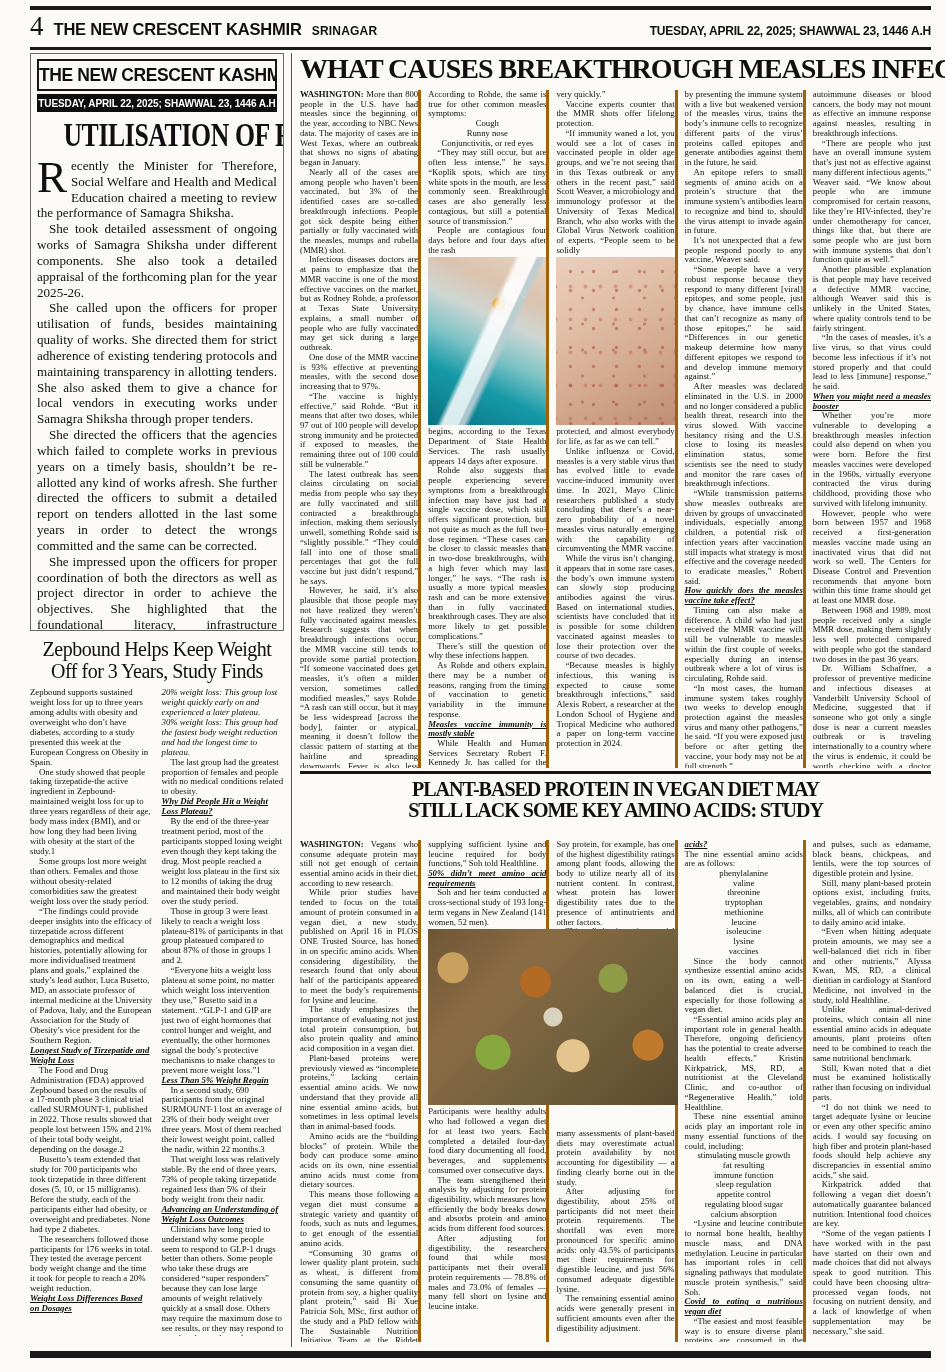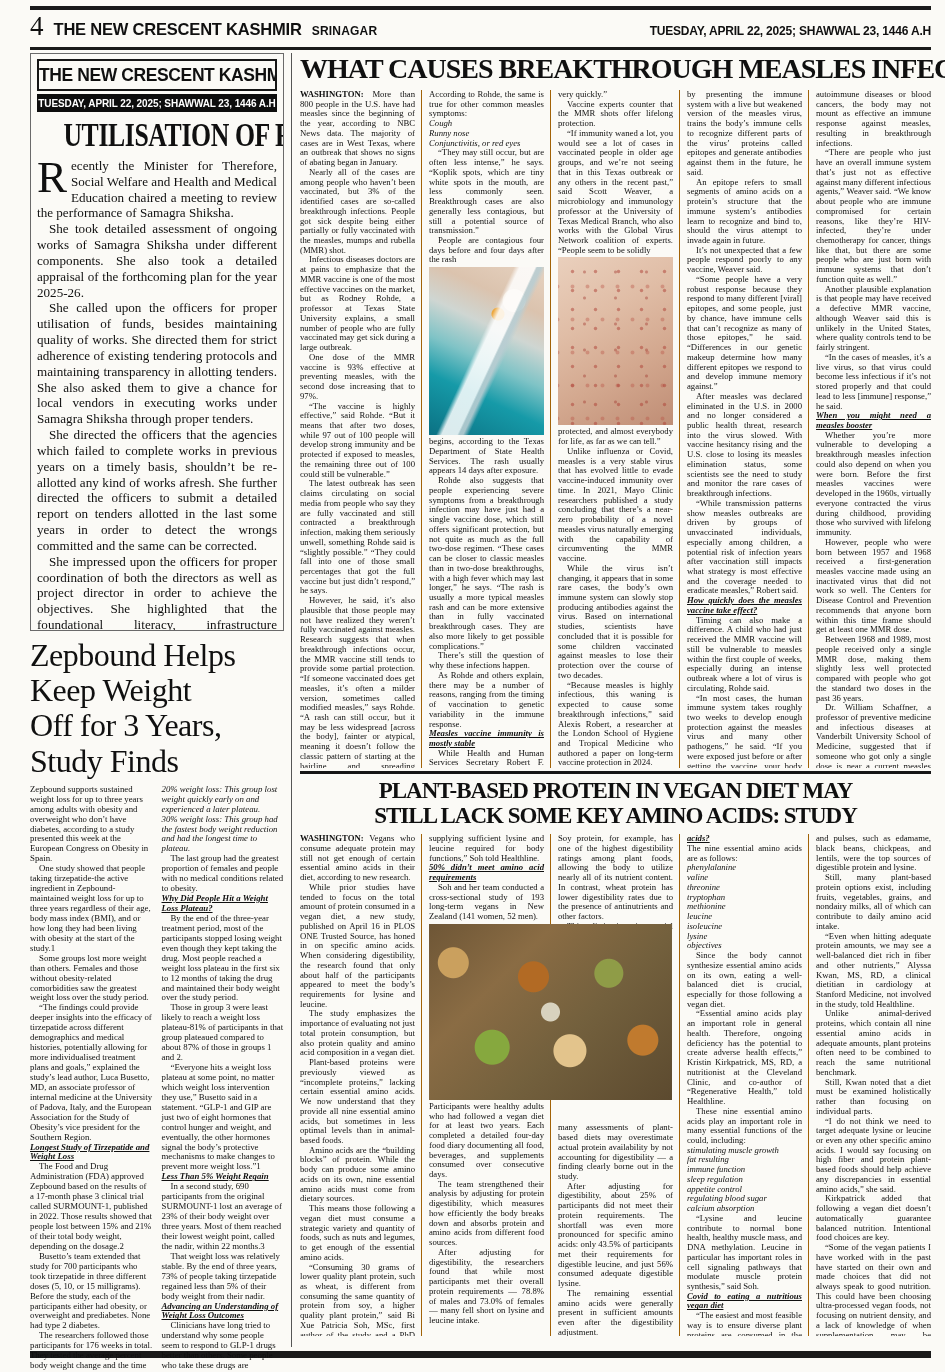--- a/index.html
+++ b/index.html
@@ -20,39 +20,39 @@
   .leftcol{width:262px;flex:0 0 262px;border-right:1.5px solid #555;padding-right:7px}
   .editorial-box{border:1.5px solid #6a6a6a;padding:5px 6px;height:578px;overflow:hidden}
   .masthead-title{border:2.5px solid #161616;font-family:"Liberation Sans",sans-serif;font-weight:700;font-size:17.5px;letter-spacing:-.4px;text-align:center;padding:4px 0 3px;white-space:nowrap;overflow:hidden}
   .masthead-date{background:#0d0d0d;color:#fff;font-family:"Liberation Sans",sans-serif;font-weight:700;font-size:10px;letter-spacing:-.1px;text-align:center;padding:3.5px 0;margin-top:3px;white-space:nowrap}
   .editorial-title{font-size:33px;font-weight:600;text-align:center;white-space:nowrap;transform:scaleX(.78);transform-origin:center;margin:5px 0 4px;letter-spacing:-.5px}
   .editorial-body{font-size:13.1px;line-height:1.21;text-align:justify}
   .editorial-body p{text-indent:12px}
   .editorial-body p.lead{text-indent:0}
   .editorial-body p.lead::first-letter{float:left;font-size:45px;line-height:34px;padding:2px 4px 0 0;font-weight:500}
   .zepbound{margin-top:7px}
-  .zep-title{font-size:32px;font-weight:500;line-height:1.1;letter-spacing:-.5px;margin-bottom:6px}
+  .zep-title{font-size:20px;font-weight:500;line-height:1.1;text-align:center;letter-spacing:-.5px;margin-bottom:6px}
   .zep-cols{display:flex;gap:9px;height:648px;overflow:hidden;font-size:8.8px;line-height:1.13;text-align:left}
   .zep-cols .ncol{border:none;padding-right:0}
   
   .ncol{flex:1 1 0;min-width:0}
   .ncol p{margin:0}
   .ncol .p{text-indent:9px}
   .lead,.cont{text-indent:0}
   .lead b{font-weight:700}
   .it{font-style:italic;text-indent:0}
   .sub{font-style:italic;font-weight:700;text-decoration:underline;text-indent:0}
-  .ci{text-align:left;font-style:italic;text-indent:0}
+  .ci{text-align:center;text-indent:0}
   
   .maincol{flex:1;min-width:0;display:flex;flex-direction:column}
   .headline{font-weight:700;text-align:center;white-space:nowrap;letter-spacing:-1px}
   .measles-headline{font-size:28px;margin:0 0 5px}
-  .vegan-headline{font-size:23px;line-height:1.07;white-space:normal;margin:2px 0 6px}
+  .vegan-headline{font-size:20px;line-height:1.07;white-space:normal;margin:2px 0 18px}
   .news-cols{display:flex;gap:7px;overflow:hidden;font-size:8.7px;line-height:1.12;text-align:justify}
-  .news-cols .ncol:not(:last-child){border-right:1px solid #a16207;padding-right:6px}
+  .news-cols .ncol:not(:last-child){border-right:3px solid #a16207;}
   .measles-cols{height:678px}
   .vegan-cols{height:502px}
   .article-divider{height:3px;background:#151515;margin:3px 0 3px}
   .bottom-rule{height:7px;margin-top:4px}
   
   .photo{width:100%;margin:2px 0;display:block}
   .photo.wide{width:calc(200% + 13px);position:relative;z-index:2}
   .photo[data-name="syringe-photo"]{
     background:
       linear-gradient(115deg, rgba(0,0,0,0) 44%, rgba(255,255,255,.85) 47% 55%, rgba(185,205,210,.9) 56% 58%, rgba(0,0,0,0) 61%),
@@ -236,21 +236,21 @@
               <p class="sub" data-name="subhead">acids?</p>
               <p class="cont" data-name="paragraph">The nine essential amino acids are as follows:</p>
               <p class="ci" data-name="paragraph">phenylalanine</p>
               <p class="ci" data-name="paragraph">valine</p>
               <p class="ci" data-name="paragraph">threonine</p>
               <p class="ci" data-name="paragraph">tryptophan</p>
               <p class="ci" data-name="paragraph">methionine</p>
               <p class="ci" data-name="paragraph">leucine</p>
               <p class="ci" data-name="paragraph">isoleucine</p>
               <p class="ci" data-name="paragraph">lysine</p>
-              <p class="ci" data-name="paragraph">objectives</p>
+              <p class="ci" data-name="paragraph">vaccines</p>
               <p class="p" data-name="paragraph">Since the body cannot synthesize essential amino acids on its own, eating a well-balanced diet is crucial, especially for those following a vegan diet.</p>
               <p class="p" data-name="paragraph">“Essential amino acids play an important role in general health. Therefore, ongoing deficiency has the potential to create adverse health effects,” Kristin Kirkpatrick, MS, RD, a nutritionist at the Cleveland Clinic, and co-author of “Regenerative Health,” told Healthline.</p>
               <p class="p" data-name="paragraph">These nine essential amino acids play an important role in many essential functions of the could, including:</p>
               <p class="ci" data-name="paragraph">stimulating muscle growth</p>
               <p class="ci" data-name="paragraph">fat resulting</p>
               <p class="ci" data-name="paragraph">immune function</p>
               <p class="ci" data-name="paragraph">sleep regulation</p>
               <p class="ci" data-name="paragraph">appetite control</p>
               <p class="ci" data-name="paragraph">regulating blood sugar</p>
               <p class="ci" data-name="paragraph">calcium absorption</p>

